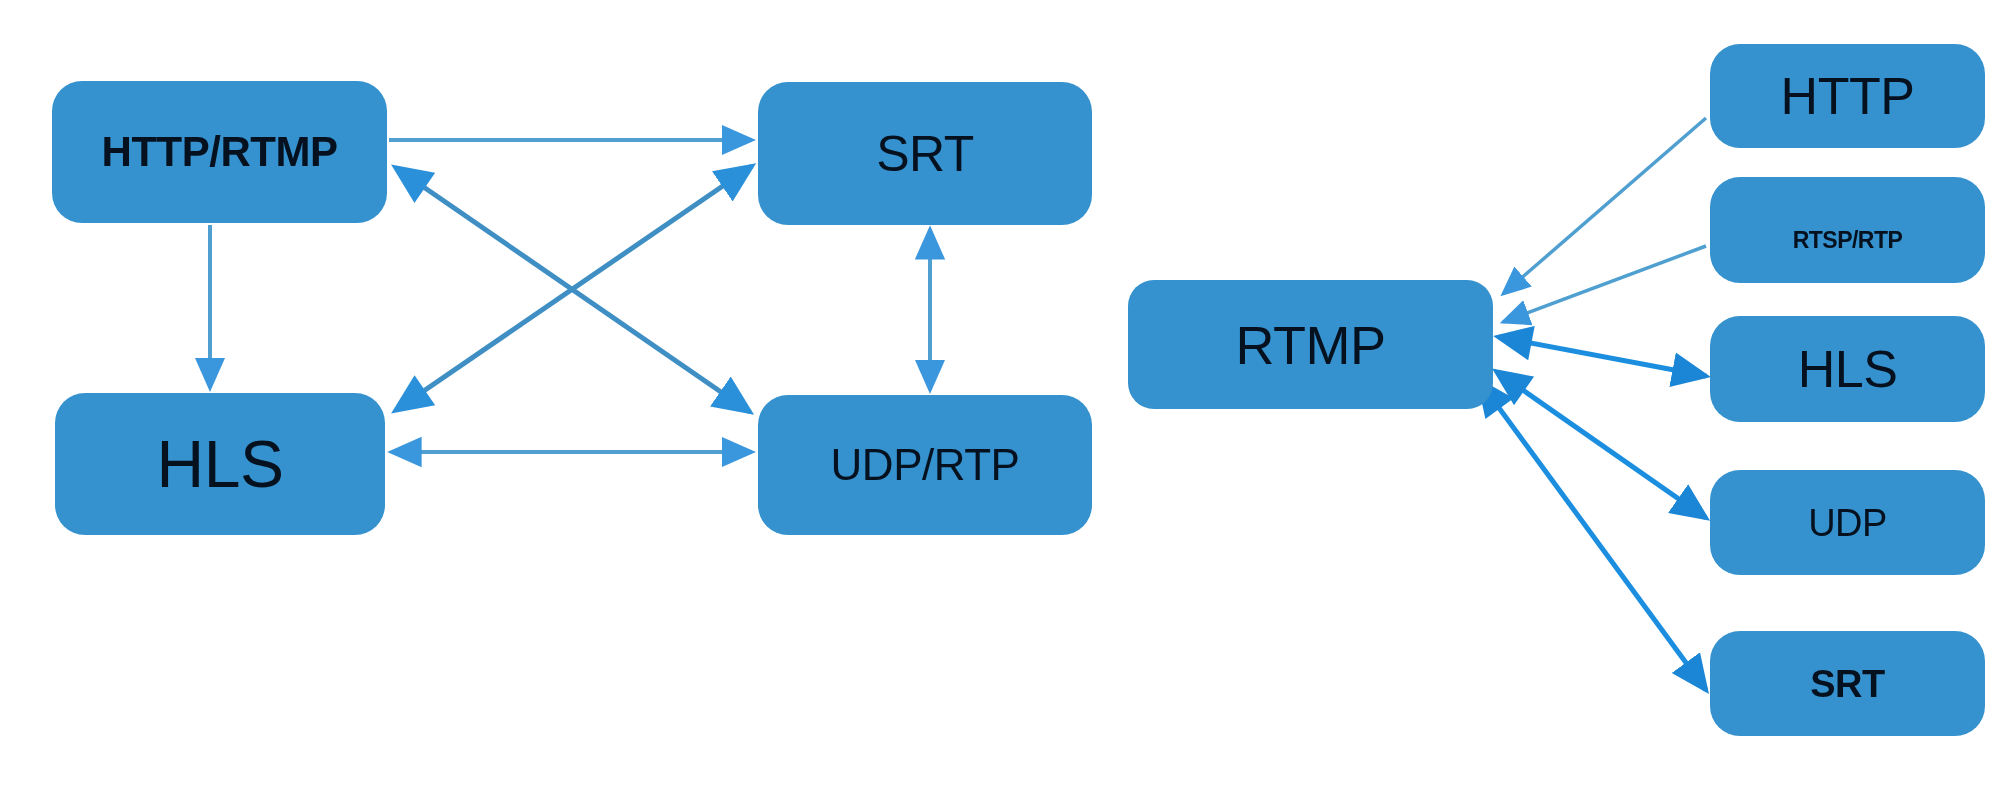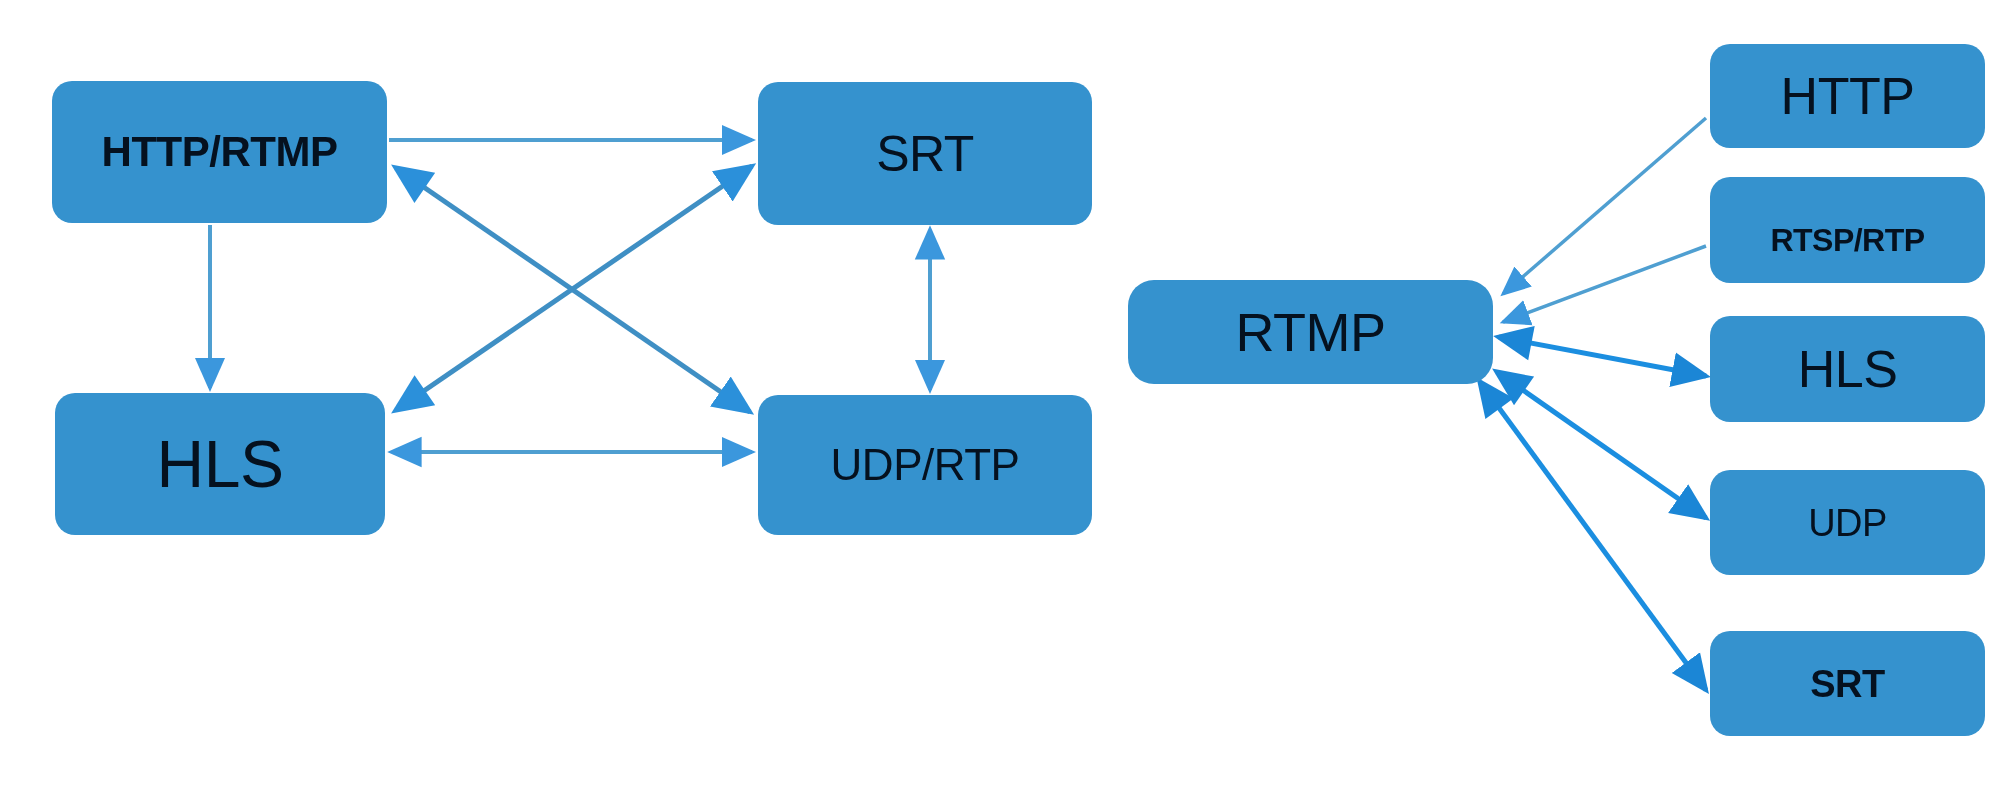--- a/index.html
+++ b/index.html
@@ -8,21 +8,21 @@
     background:#ffffff;
     font-family:"Liberation Sans", sans-serif;
     overflow:hidden;
     position:relative;
   }
   #stage{position:absolute;left:0;top:0;width:2000px;height:800px;}
   #edges{position:absolute;left:0;top:0;width:2000px;height:800px;}
   .node{
     position:absolute;
     background:#3592ce;
-    border-radius:20px;
+    border-radius:30px;
     display:flex;
     align-items:center;
     justify-content:center;
     color:#05111f;
     box-sizing:border-box;
     z-index:3;
   }
   .node span{
     display:block;
     line-height:1;
@@ -32,26 +32,26 @@
   
   .n-http-rtsp{left:52px;  top:81px;  width:335px; height:142px;}
   .n-http-rtsp span{font-size:42px;font-weight:700;}
   .n-srt-l   {left:758px; top:82px;  width:334px; height:143px;}
   .n-srt-l span{font-size:50px;font-weight:400;}
   .n-hls-l   {left:55px;  top:393px; width:330px; height:142px;}
   .n-hls-l span{font-size:66px;font-weight:400;}
   .n-udp-rtp {left:758px; top:395px; width:334px; height:140px;}
   .n-udp-rtp span{font-size:44px;font-weight:400;}
   
-  .n-rtmp    {left:1128px;top:280px; width:365px; height:104px;border-radius:26px;}
+  .n-rtmp    {left:1128px;top:280px; width:365px; height:129px;border-radius:26px;}
   .n-rtmp span{font-size:54px;font-weight:400;}
   .n-http-r  {left:1710px;top:44px;  width:275px; height:104px;}
   .n-http-r span{font-size:52px;font-weight:400;}
   .n-rtsp-rtp{left:1710px;top:177px; width:275px; height:106px;}
-  .n-rtsp-rtp span{font-size:32px;font-weight:700;margin-top:20px;}
+  .n-rtsp-rtp span{font-size:23px;font-weight:700;margin-top:20px;}
   .n-hls-r   {left:1710px;top:316px; width:275px; height:106px;}
   .n-hls-r span{font-size:52px;font-weight:400;}
   .n-udp-r   {left:1710px;top:470px; width:275px; height:105px;}
   .n-udp-r span{font-size:38px;font-weight:400;}
   .n-srt-r   {left:1710px;top:631px; width:275px; height:105px;}
   .n-srt-r span{font-size:38px;font-weight:700;}
 </style>
 </head>
 <body>
 

